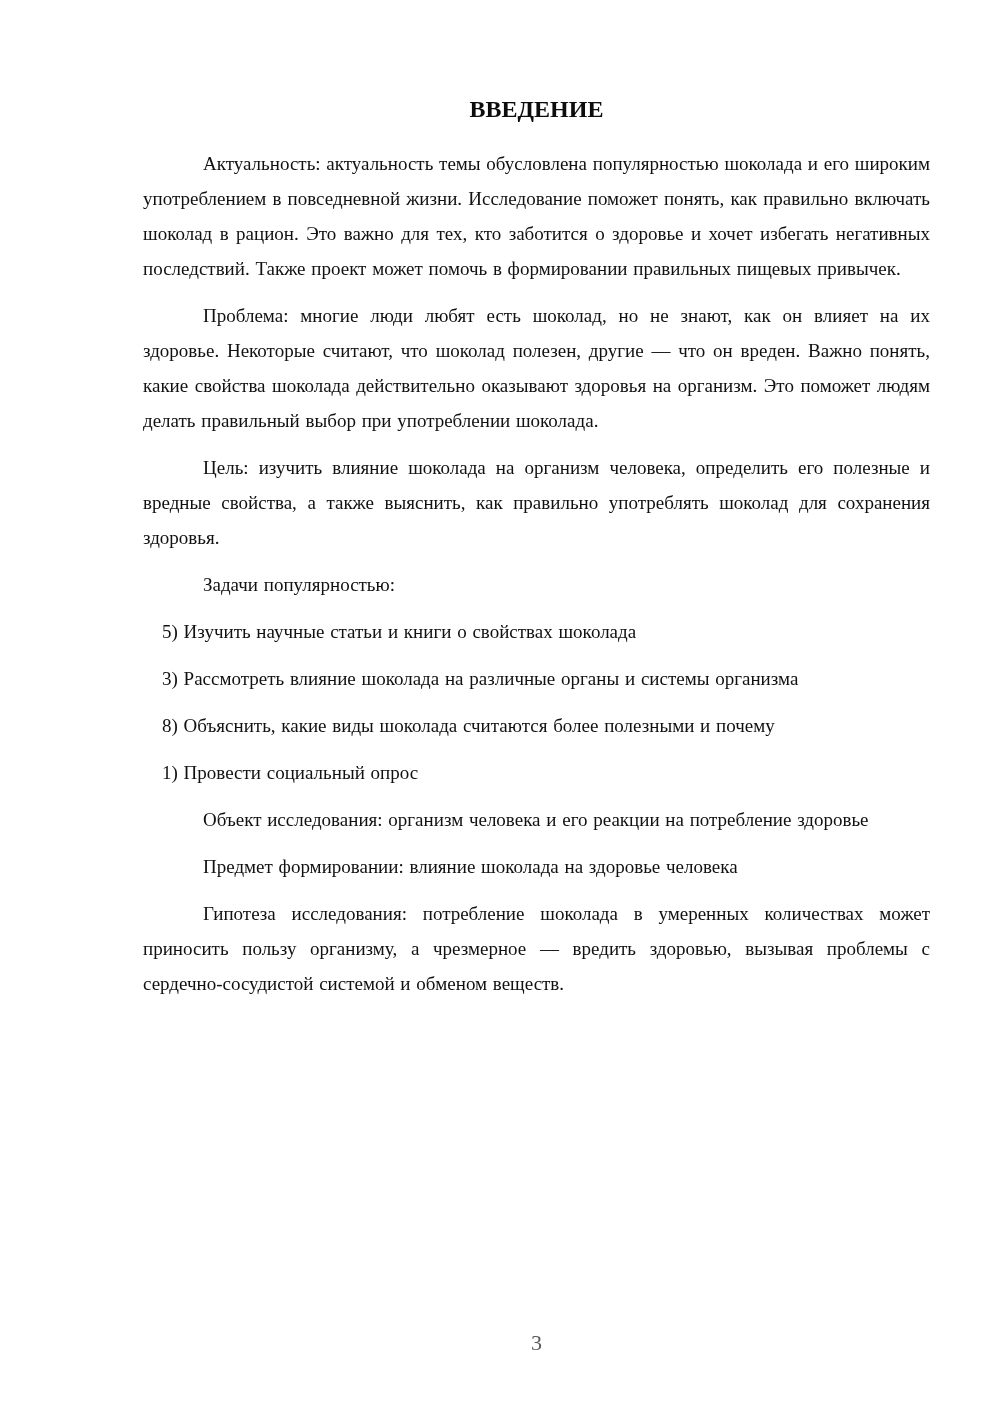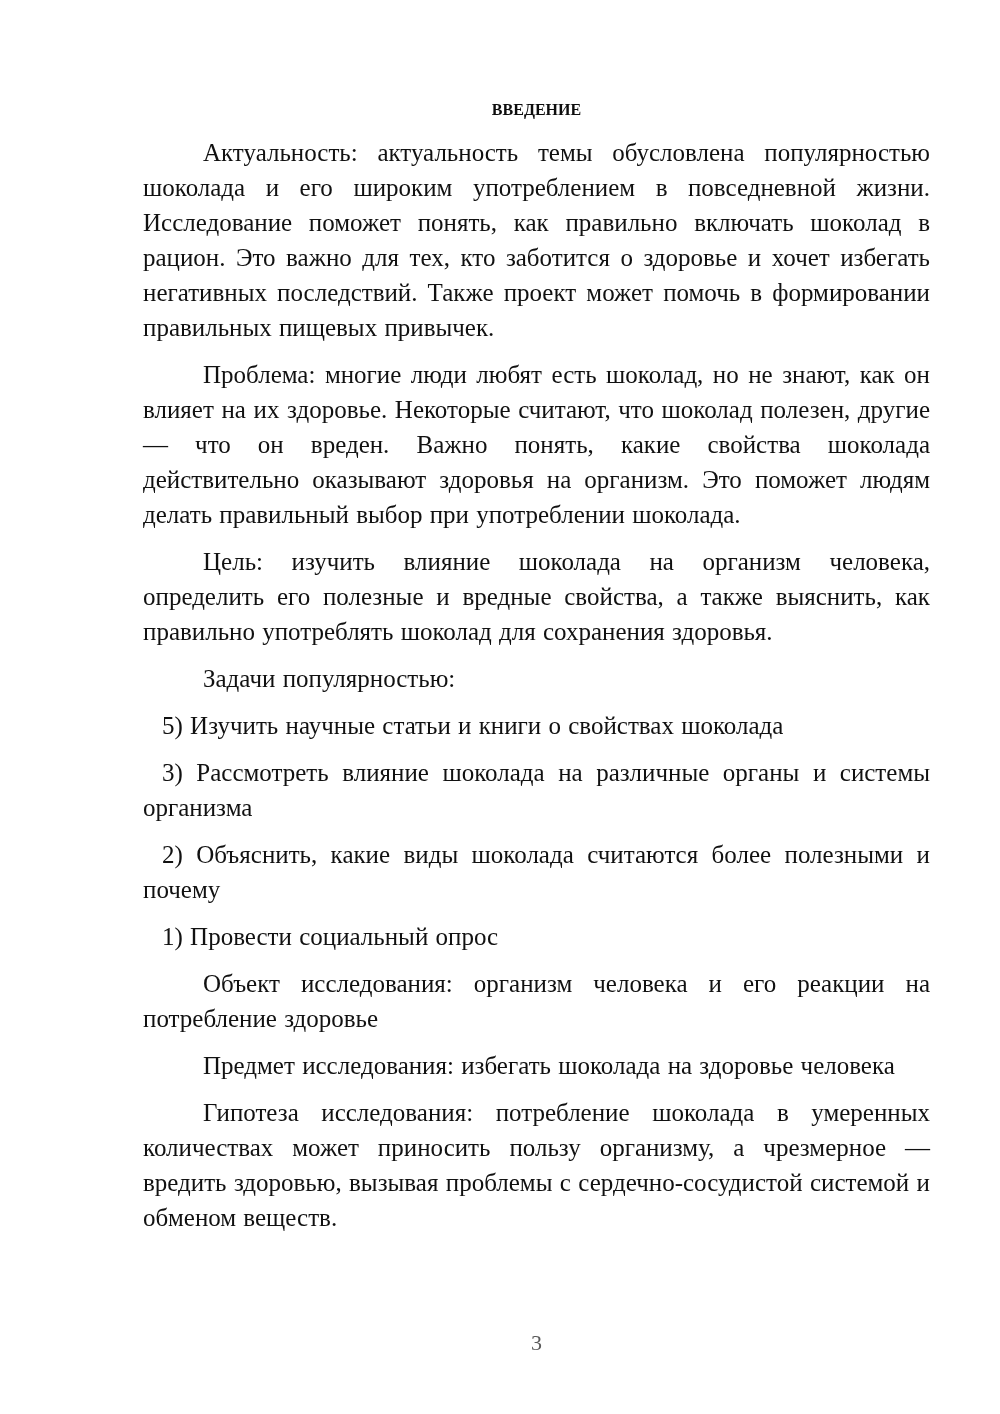--- a/index.html
+++ b/index.html
@@ -13,29 +13,29 @@
     color: #111111;
     overflow: hidden;
   }
   .content {
     position: absolute;
     left: 143px;
     top: 92px;
     width: 787px;
   }
   .doc-title {
-    font-size: 16px;
+    font-size: 24px;
     font-weight: bold;
     text-align: center;
     line-height: 35px;
-    margin-bottom: 8px;
+    margin-bottom: 19px;
     color: #0d0d0d;
   }
   .para {
-    font-size: 25px;
+    font-size: 19px;
     line-height: 35px;
     text-align: justify;
     text-indent: 60px;
     margin-bottom: 12px;
     word-spacing: 1px;
   }
   .para.list-item {
     text-indent: 19px;
   }
   .page-number {
@@ -60,26 +60,26 @@
     <p class="para">Проблема: многие люди любят есть шоколад, но не знают, как он влияет на их здоровье. Некоторые считают, что шоколад полезен, другие — что он вреден. Важно понять, какие свойства шоколада действительно оказывают здоровья на организм. Это поможет людям делать правильный выбор при употреблении шоколада.</p>
 
     <p class="para">Цель: изучить влияние шоколада на организм человека, определить его полезные и вредные свойства, а также выяснить, как правильно употреблять шоколад для сохранения здоровья.</p>
 
     <p class="para">Задачи популярностью:</p>
 
     <p class="para list-item">5) Изучить научные статьи и книги о свойствах шоколада</p>
 
     <p class="para list-item">3) Рассмотреть влияние шоколада на различные органы и системы организма</p>
 
-    <p class="para list-item">2) Объяснить, какие виды шоколада считаются более полезными и почему</p>
+    <p class="para list-item">8) Объяснить, какие виды шоколада считаются более полезными и почему</p>
 
     <p class="para list-item">1) Провести социальный опрос</p>
 
 
     <p class="para">Объект исследования: организм человека и его реакции на потребление здоровье</p>
 
-    <p class="para">Предмет исследования: избегать шоколада на здоровье человека</p>
+    <p class="para">Предмет формировании: влияние шоколада на здоровье человека</p>
 
     <p class="para">Гипотеза исследования: потребление шоколада в умеренных количествах может приносить пользу организму, а чрезмерное — вредить здоровью, вызывая проблемы с сердечно-сосудистой системой и обменом веществ.</p>
   </div>
 
   <div class="page-number">3</div>
 </div>
 
 </body></html>

